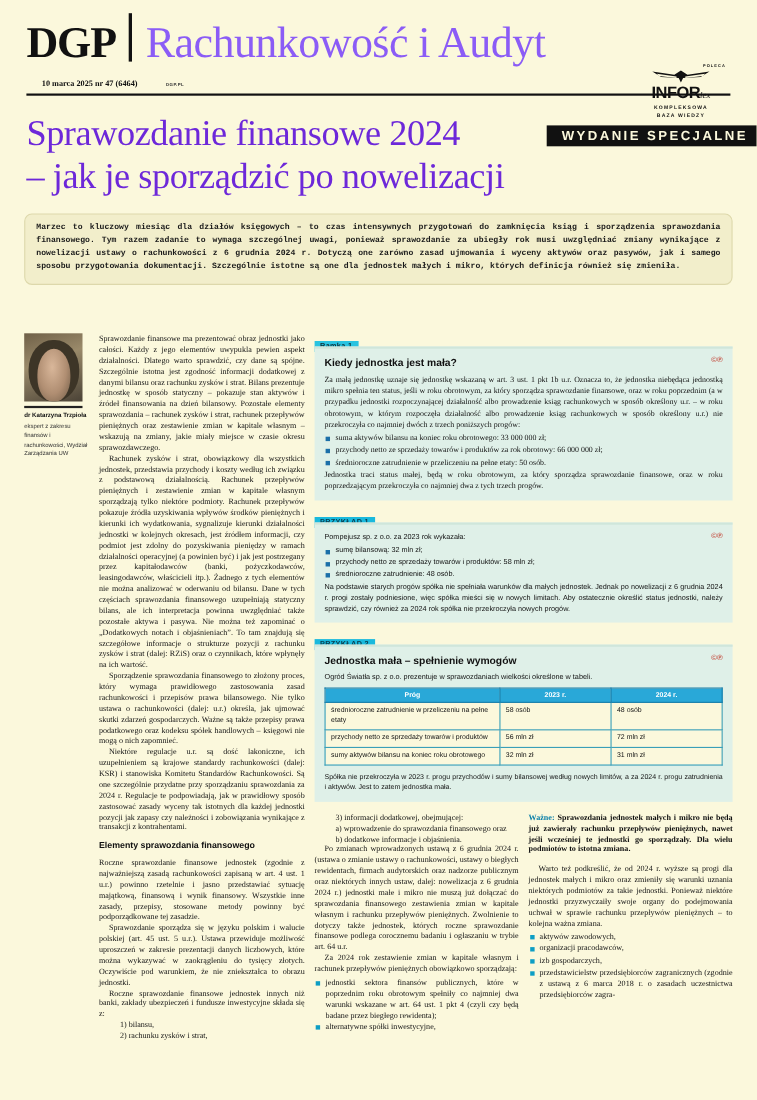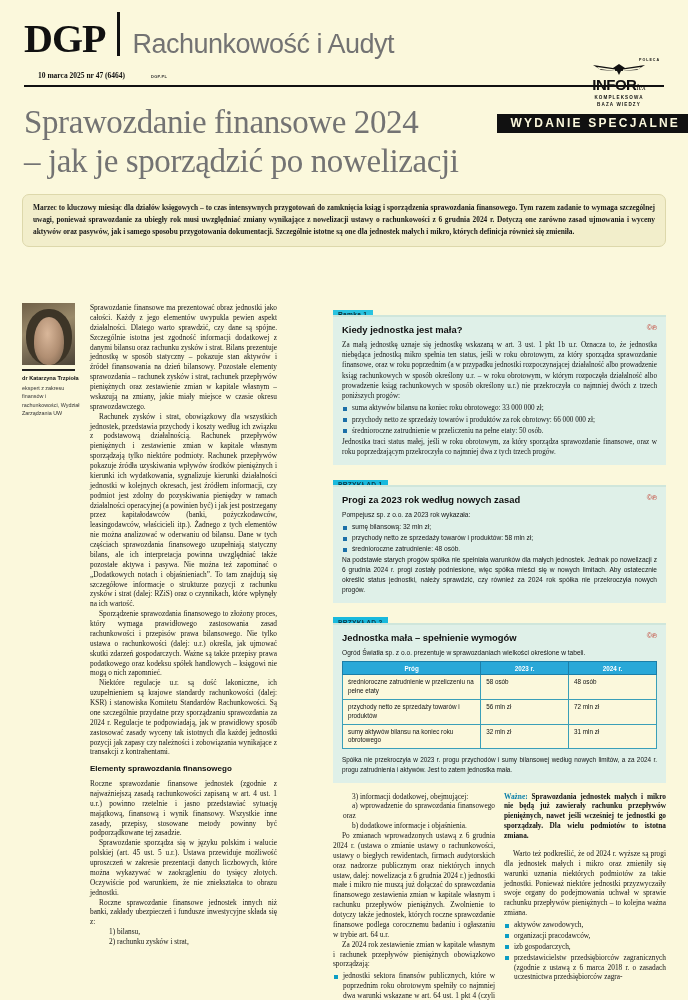--- a/index.html
+++ b/index.html
@@ -24,23 +24,23 @@
     font-size: 40px;
     line-height: 0.95;
     letter-spacing: -1px;
     color: #111;
   }
   .mast-rule {
     width: 3px; height: 44px; background: #111;
     margin: 0 12px 2px 12px;
   }
   .mast-title {
-    font-family: Liberation Sans, sans-serif;
-    font-size: 27px; line-height: 0.95;
-    color: #737373; letter-spacing: -0.5px;
+    font-family: Liberation Serif, serif;
+    font-size: 40px; line-height: 0.95;
+    color: #8b5cf6; letter-spacing: -0.5px;
     white-space: nowrap;
   }
   .mast-sub-row {
     display: flex; align-items: baseline; margin-top: 13px;
   }
   .mast-sub {
     font-family: "Liberation Serif", serif;
     font-weight: bold; font-size: 15px; color: #111;
   }
   .mast-date {
@@ -88,48 +88,48 @@
     font-family: "Liberation Sans", sans-serif;
     font-weight: bold; font-size: 12px; letter-spacing: 2.2px;
     padding: 2px 8px 3px 14px;
   }
 
   
   .headline {
     padding: 16px 24px 0 24px;
     font-family: "Liberation Serif", serif;
     font-size: 33px; line-height: 1.17;
-    color: #737373; letter-spacing: -0.4px;
+    color: #6d28d9; letter-spacing: -0.4px;
   }
 
   
   .lead {
     margin: 14px 22px 0 22px;
     background: #f2eecb;
     border: 1px solid #ddd8ab;
     border-radius: 7px;
     padding: 7px 10px 8px 10px;
-    font-family: Liberation Serif, serif;
+    font-family: Liberation Mono, monospace;
     font-weight: bold;
     font-size: 7.4px; line-height: 1.62;
     color: #1a1a1a;
     text-align: justify;
   }
 
   
   .main {
     position: absolute; left: 0; top: 303px;
     width: 688px; height: 697px;
     padding: 0 22px;
   }
   .cols { display: flex; gap: 0; height: 100%; }
 
   .col-a { width: 68px; flex: 0 0 68px; padding-right: 8px; }
   .col-b { width: 196px; flex: 0 0 196px; padding-right: 9px; }
-  .col-right { flex: 1 1 auto; position: relative; margin-left: 47px; }
+  .col-right { flex: 1 1 auto; position: relative; }
 
   
   .photo {
     width: 53px; height: 62px;
     background: linear-gradient(160deg,#6f6048 0%,#9a8a6a 40%,#4a4236 100%);
     position: relative; overflow: hidden;
   }
   .photo::after {
     content:""; position:absolute; left: 12px; top: 14px;
     width: 30px; height: 48px; border-radius: 50% 50% 45% 45%;
@@ -318,29 +318,28 @@
         </div>
         <div class="box">
           <div class="copyr">©℗</div>
           <div class="box-head">Kiedy jednostka jest mała?</div>
           <div class="box-text">Za małą jednostkę uznaje się jednostkę wskazaną w art. 3 ust. 1 pkt 1b u.r. Oznacza to, że jednostka niebędąca jednostką mikro spełnia ten status, jeśli w roku obrotowym, za który sporządza sprawozdanie finansowe, oraz w roku poprzednim (a w przypadku jednostki rozpoczynającej działalność albo prowadzenie ksiąg rachunkowych w sposób określony u.r. – w roku obrotowym, w którym rozpoczęła działalność albo prowadzenie ksiąg rachunkowych w sposób określony u.r.) nie przekroczyła co najmniej dwóch z trzech poniższych progów:</div>
           <ul class="sq box-text">
             <li>suma aktywów bilansu na koniec roku obrotowego: 33 000 000 zł;</li>
             <li>przychody netto ze sprzedaży towarów i produktów za rok obrotowy: 66 000 000 zł;</li>
             <li>średnioroczne zatrudnienie w przeliczeniu na pełne etaty: 50 osób.</li>
           </ul>
-          <div class="box-text">Jednostka traci status małej, jeśli w roku obrotowym, za który sporządza sprawozdanie finansowe, oraz w roku poprzedzającym przekroczyła co najmniej dwa z tych trzech progów.</div>
+          <div class="box-text">Jednostka traci status małej, będą w roku obrotowym, za który sporządza sprawozdanie finansowe, oraz w roku poprzedzającym przekroczyła co najmniej dwa z tych trzech progów.</div>
         </div>
 
         <div class="tagline" style="margin-top:8px">
           <span class="tag dark">PRZYKŁAD 1</span>
         </div>
         <div class="box">
           <div class="copyr">©℗</div>
-          <div class="box-head">Progi za 2023 rok według nowych zasad</div>
           <div class="box-text sans">Pompejusz sp. z o.o. za 2023 rok wykazała:</div>
           <ul class="sq box-text sans">
             <li>sumę bilansową: 32 mln zł;</li>
             <li>przychody netto ze sprzedaży towarów i produktów: 58 mln zł;</li>
             <li>średnioroczne zatrudnienie: 48 osób.</li>
           </ul>
           <div class="box-text sans">Na podstawie starych progów spółka nie spełniała warunków dla małych jednostek. Jednak po nowelizacji z 6 grudnia 2024 r. progi zostały podniesione, więc spółka mieści się w nowych limitach. Aby ostatecznie określić status jednostki, należy sprawdzić, czy również za 2024 rok spółka nie przekroczyła nowych progów.</div>
         </div>
 
         <div class="tagline" style="margin-top:8px">

